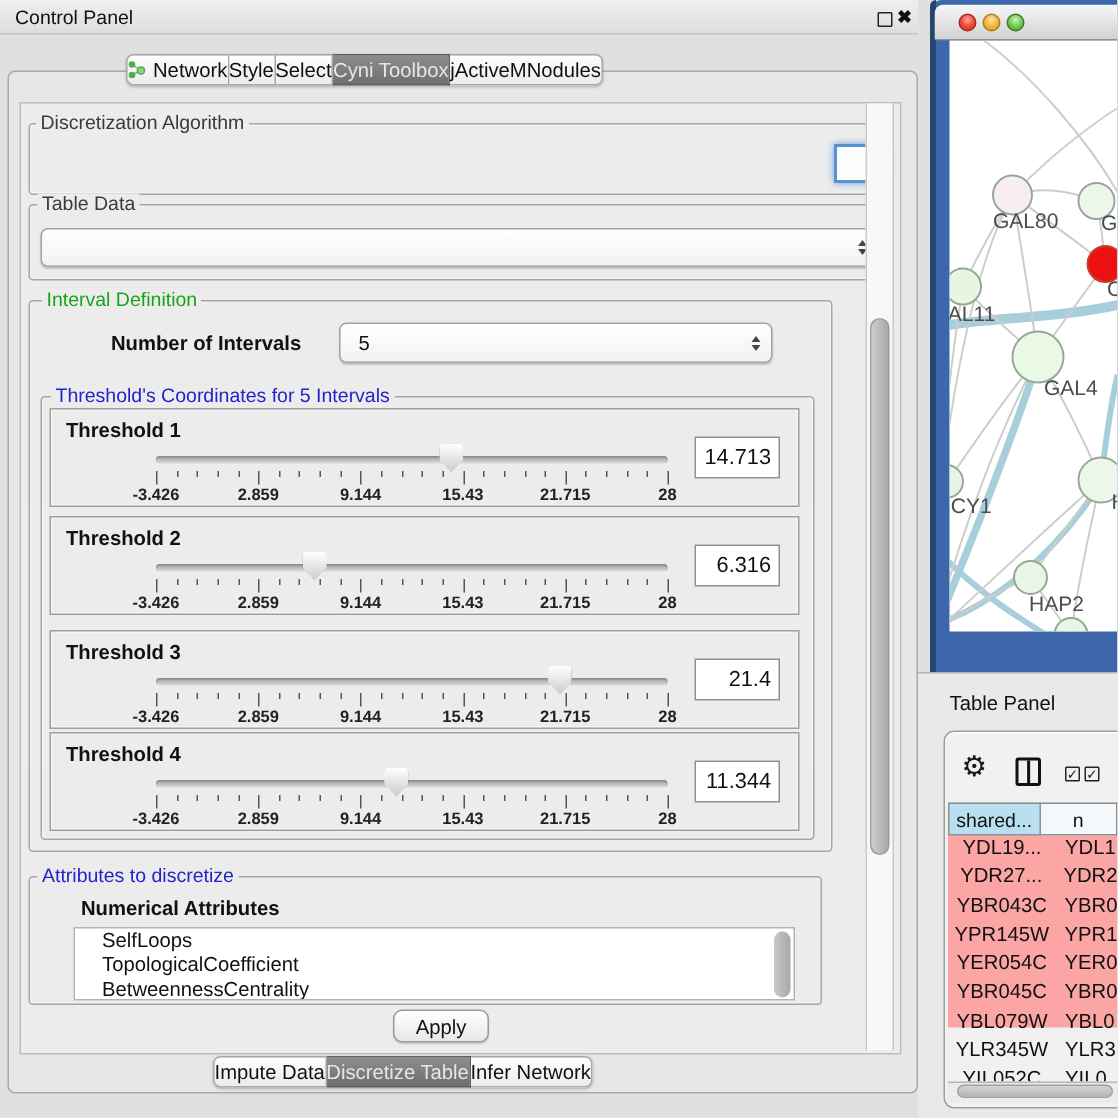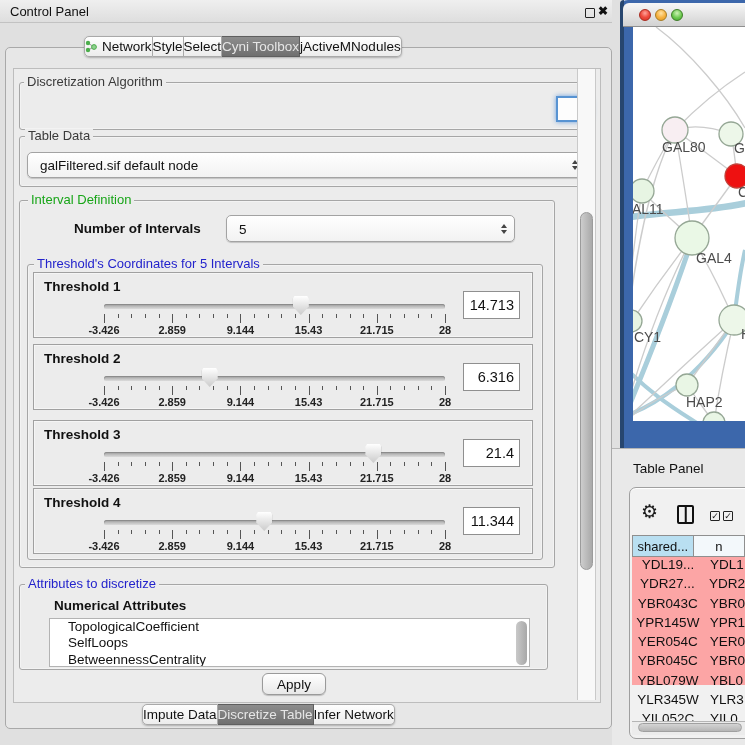--- a/index.html
+++ b/index.html
@@ -125,21 +125,20 @@
   </div>
 
   <div class="abs gbox" style="left:19px;top:82px;width:572px;height:46px"></div>
   <div class="abs gtitle t-dark" style="left:24px;top:75px">Discretization Algorithm</div>
   <div class="abs" id="combo-fragment"></div>
 
 
   <div class="abs gbox" style="left:19px;top:136px;width:572px;height:49px"></div>
   <div class="abs gtitle t-dark" style="left:25px;top:129px">Table Data</div>
   <div class="abs combo" style="left:27px;top:152px;width:557px;height:24px">
-    <span class="ct">galFiltered.sif default node</span>
     <span class="arr">
         <i class="up"></i>
         <i class="dn"></i>
       </span>
   </div>
 
   <div class="abs gbox" style="left:19px;top:200px;width:534px;height:366px"></div>
   <div class="abs gtitle t-green" style="left:28px;top:193px">Interval Definition</div>
   <div class="abs blabel" style="left:74px;top:221px">Number of Intervals</div>
   <div class="abs combo" style="left:226px;top:215px;width:287px;height:25px">
@@ -319,22 +318,22 @@
         <b style="left: 308.8px;">21.715</b>
         <b style="left: 377px;">28</b>
       </div>
     <input class="th-value" value="11.344" style="">
   </div>
 
   <div class="abs gbox" style="left:19px;top:584px;width:527px;height:84px"></div>
   <div class="abs gtitle t-blue" style="left:25px;top:577px">Attributes to discretize</div>
   <div class="abs blabel" style="left:54px;top:598px">Numerical Attributes</div>
   <div class="abs" id="attr-list">
+    <div class="li">SelfLoops</div>
     <div class="li">TopologicalCoefficient</div>
-    <div class="li">SelfLoops</div>
     <div class="li">BetweennessCentrality</div>
   </div>
   <div class="abs" id="attr-scroll-thumb"></div>
 
   <button class="abs" id="apply-btn">Apply</button>
 
   <div class="abs" id="panel-scroll-track"></div>
   <div class="abs" id="panel-scroll-thumb"></div>
 
   <div class="abs seg" id="tabs-bottom">

